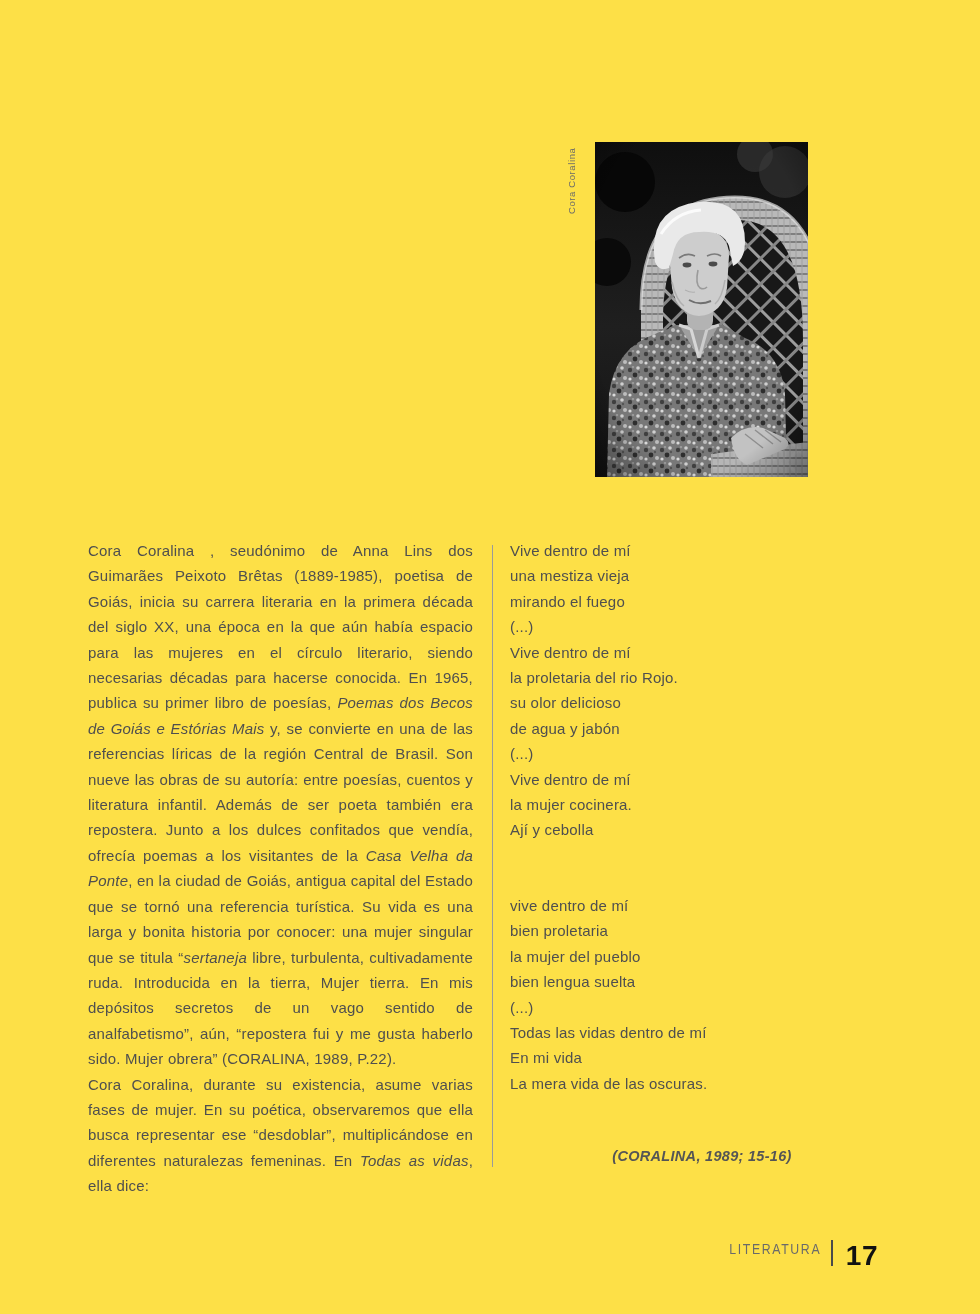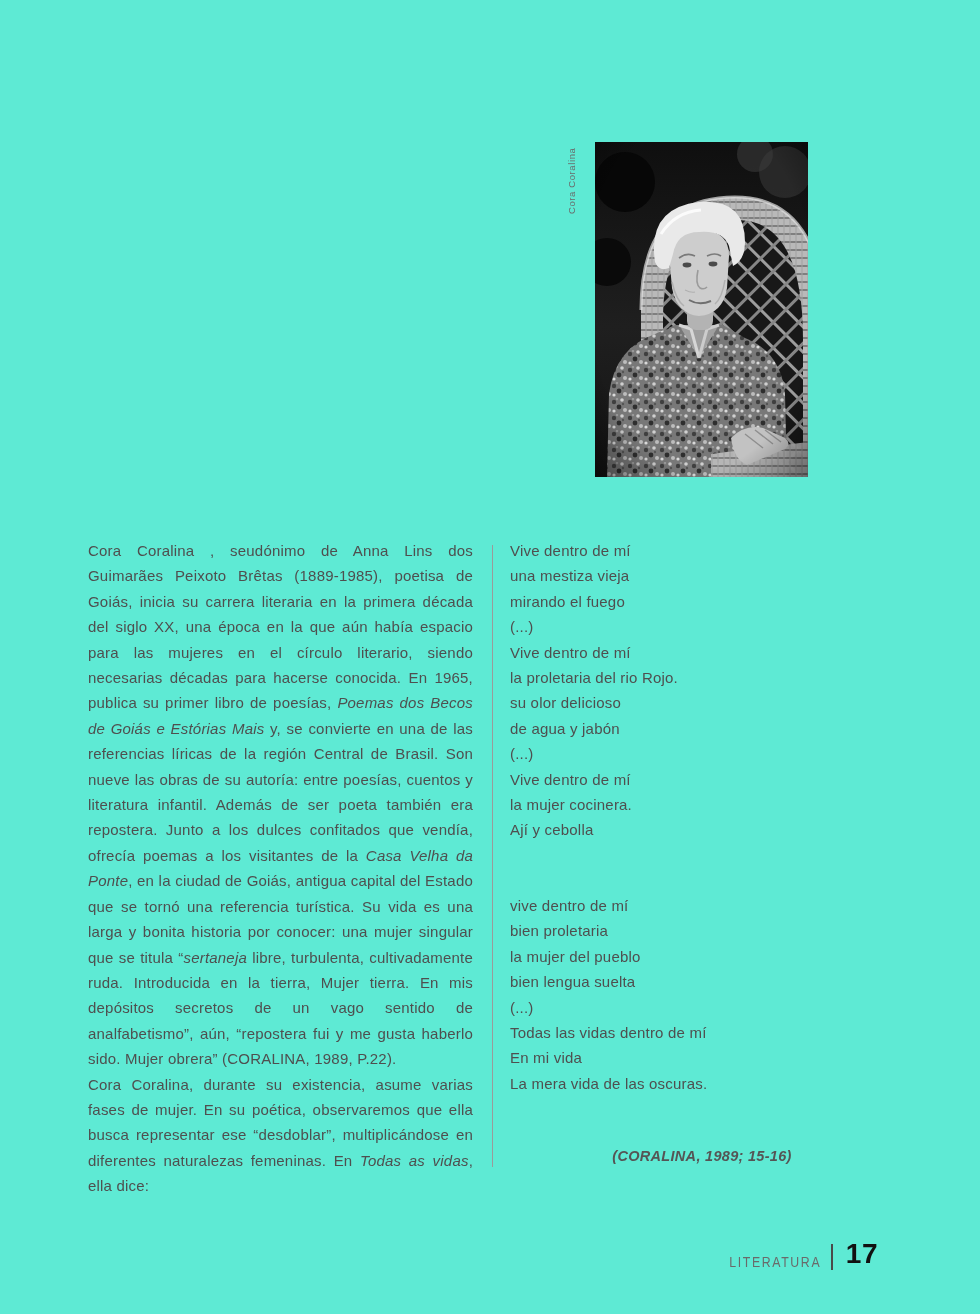--- a/index.html
+++ b/index.html
@@ -1,17 +1,17 @@
 <!DOCTYPE html>
 <html><head>
 <meta charset="utf-8">
 <style>
   html,body{margin:0;padding:0;background:#e8e8e8;}
   .page{
-    position:relative;width:980px;height:1314px;background:#5eead4;
+    position:relative;width:980px;height:1314px;background:#fde047;
     font-family:"Liberation Sans","DejaVu Sans",sans-serif;
     overflow:hidden;margin:0 auto;
   }
   
   .photo{position:absolute;left:595px;top:142px;width:213px;height:335px;margin:0;}
   .photo svg{display:block;}
   .photo-caption{
     position:absolute;left:-60px;top:29px;width:74px;height:12px;
     transform:rotate(-90deg);transform-origin:center;
     font-size:9.5px;letter-spacing:.6px;color:#6a6a6a;white-space:nowrap;
@@ -28,21 +28,21 @@
   .col-right{position:absolute;left:510px;top:538px;width:392px;}
   .poem-line{font-size:15px;line-height:25.4px;color:#4f4f4f;letter-spacing:.2px;min-height:25.4px;}
   .stanza2{margin-top:50px;}
   .citation{
     position:absolute;left:510px;top:1148px;width:384px;text-align:center;
     font-size:14.5px;font-style:italic;color:#555555;letter-spacing:.3px;font-weight:bold;
   }
   
   .footer{
     position:absolute;top:1240px;right:102px;height:30px;
-    display:flex;align-items:flex-end;justify-content:flex-end;
+    display:flex;align-items:flex-start;justify-content:flex-end;
   }
   .footer-section{
     font-size:15px;color:#6a6a6a;letter-spacing:2px;
     display:inline-block;transform:scaleX(.82);transform-origin:right center;
   }
   .footer-bar{display:inline-block;width:2px;height:26px;background:#4a4a4a;margin:0 13px 0 10px;}
   .footer-page{font-size:28px;font-weight:bold;color:#111111;letter-spacing:.5px;}
 </style>
 </head>
 <body>

